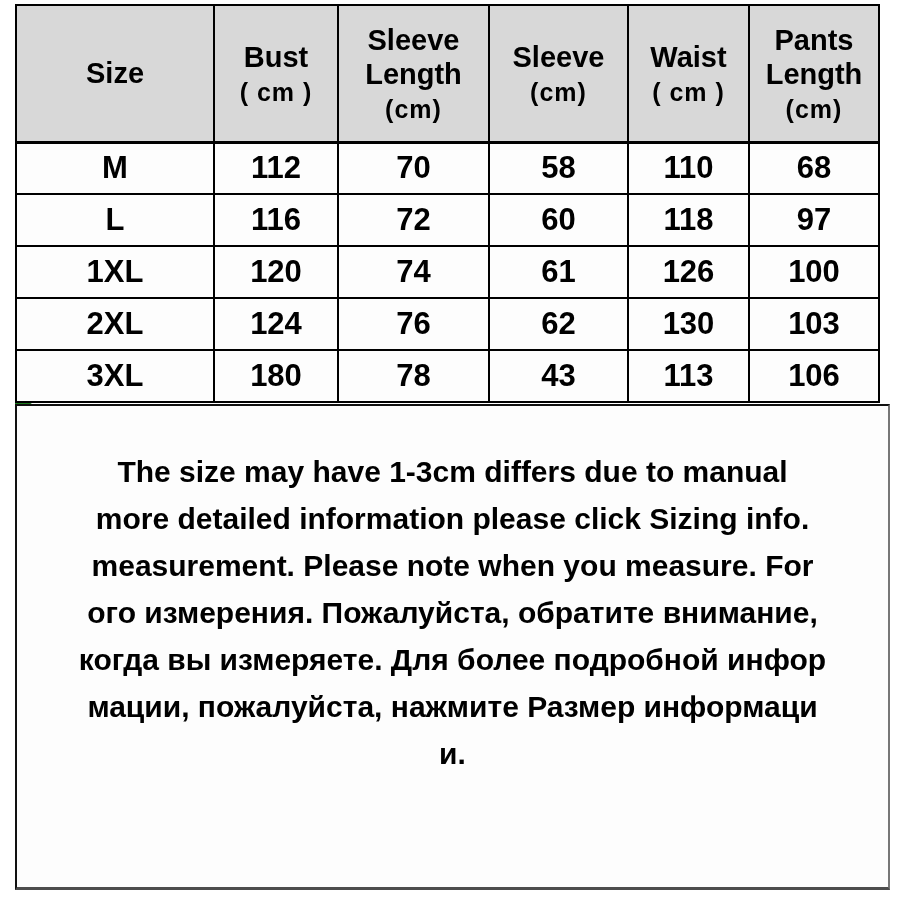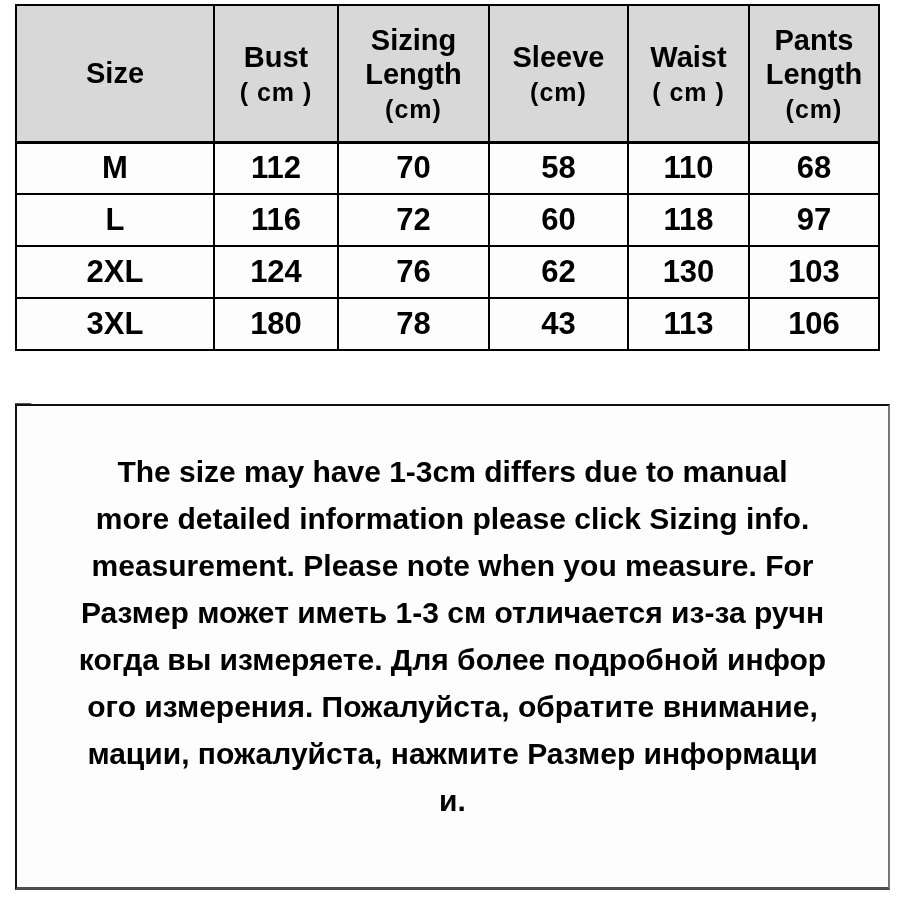--- a/index.html
+++ b/index.html
@@ -102,21 +102,21 @@
     <thead>
       <tr>
           <th>
             <div class="label">Size</div>
           </th>
           <th>
             <div class="label">Bust</div>
             <div class="unit">( cm )</div>
           </th>
           <th>
-            <div class="label">Sizing Length</div>
+            <div class="label">Sleeve Length</div>
             <div class="unit">(cm)</div>
           </th>
           <th>
             <div class="label">Sleeve</div>
             <div class="unit">(cm)</div>
           </th>
           <th>
             <div class="label">Waist</div>
             <div class="unit">( cm )</div>
           </th>
@@ -137,20 +137,28 @@
         </tr>
         <tr>
           <td>L</td>
           <td>116</td>
           <td>72</td>
           <td>60</td>
           <td>118</td>
           <td>97</td>
         </tr>
         <tr>
+          <td>1XL</td>
+          <td>120</td>
+          <td>74</td>
+          <td>61</td>
+          <td>126</td>
+          <td>100</td>
+        </tr>
+        <tr>
           <td>2XL</td>
           <td>124</td>
           <td>76</td>
           <td>62</td>
           <td>130</td>
           <td>103</td>
         </tr>
         <tr>
           <td>3XL</td>
           <td>180</td>
@@ -162,21 +170,20 @@
       </tbody>
   </table>
 
   <div class="corner-triangle"></div>
 
   <div class="note-box">
     <div class="note-text">
         <div class="note-line">The size may have 1-3cm differs due to manual</div>
         <div class="note-line">more detailed information please click Sizing info.</div>
         <div class="note-line">measurement. Please note when you measure. For</div>
-        <div class="note-line">Размер может иметь 1-3 см отличается из-за ручн</div>
+        <div class="note-line">ого измерения. Пожалуйста, обратите внимание,</div>
         <div class="note-line">когда вы измеряете. Для более подробной инфор</div>
-        <div class="note-line">ого измерения. Пожалуйста, обратите внимание,</div>
         <div class="note-line">мации, пожалуйста, нажмите Размер информаци</div>
         <div class="note-line">и.</div>
       </div>
   </div>
 
 </div>
 
 </body></html>

